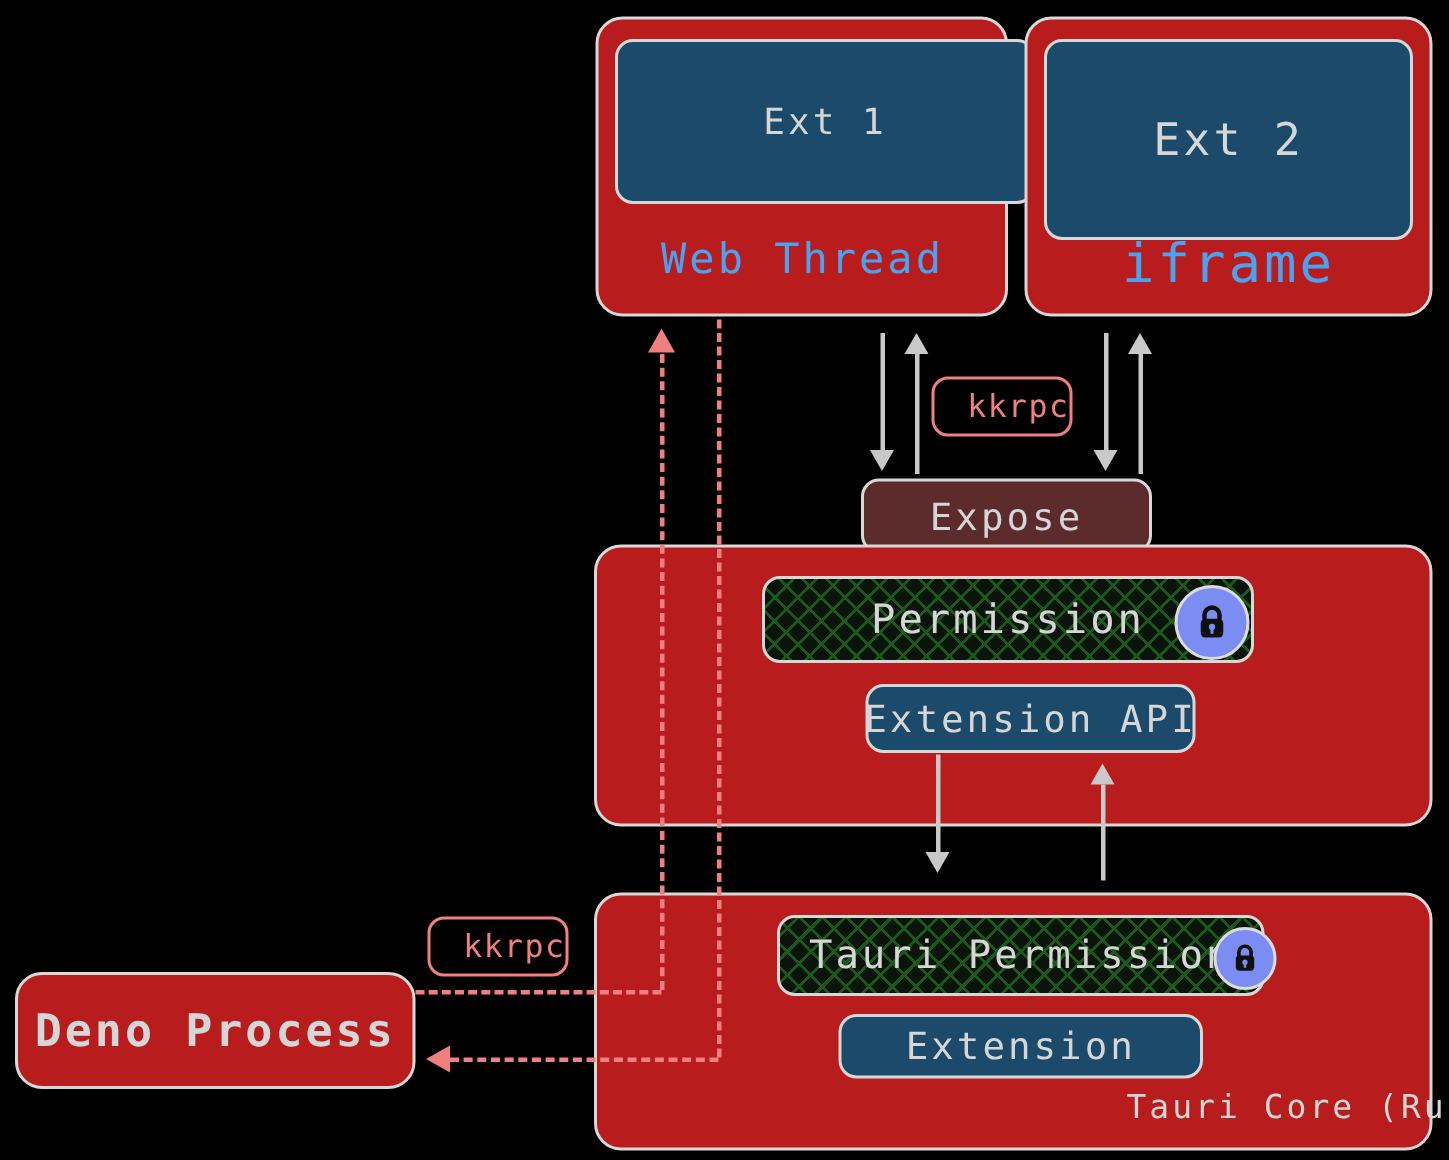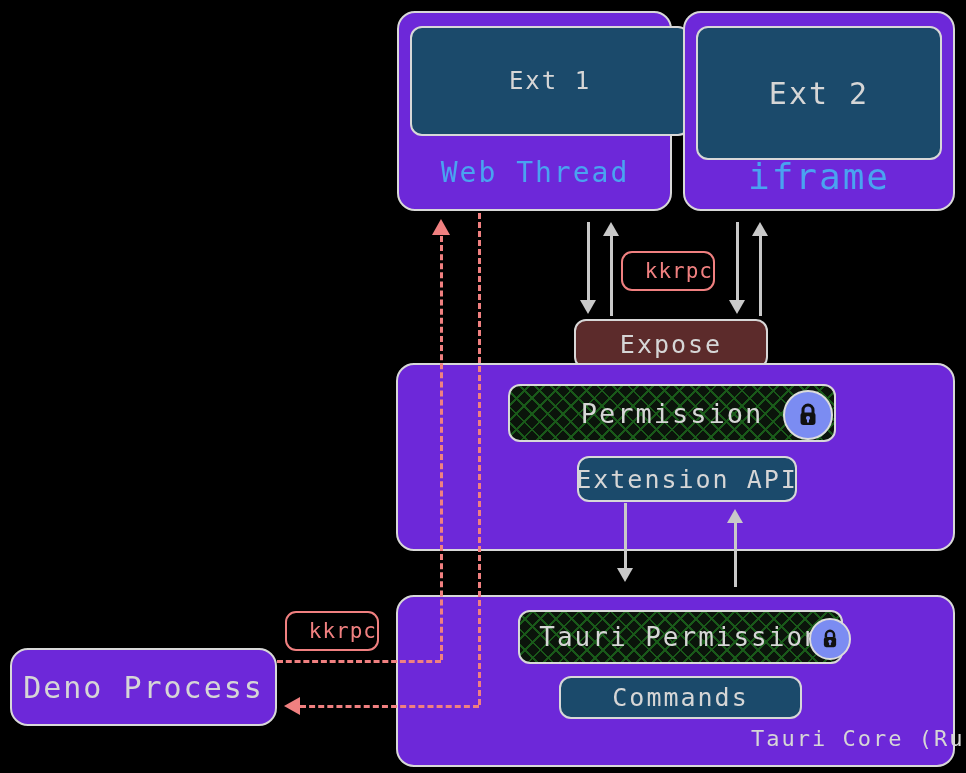--- a/index.html
+++ b/index.html
@@ -14,24 +14,25 @@
     position: relative;
     width: 966px;
     height: 773px;
     background: #000000;
     overflow: hidden;
   }
 
   
   .container-box {
     position: absolute;
-    background: #6d28d9;
+    background: #b91c1c;
     border: 2px solid #d8d8d8;
     border-radius: 18px;
     box-sizing: border-box;
+    font-weight: bold;
   }
   .inner-box {
     position: absolute;
     box-sizing: border-box;
     border: 2px solid #d8d8d8;
     border-radius: 12px;
     display: flex;
     align-items: center;
     justify-content: center;
     color: #d6d6d6;
@@ -211,21 +212,21 @@
   <div class="lock-badge" style="left:809px; top:618px; width:38px; height:38px;">
     <svg width="18" height="20" viewBox="0 0 22 24" aria-hidden="true">
       <path d="M6 10 V7 a5 5 0 0 1 10 0 v3" fill="none" stroke="#101010" stroke-width="3"></path>
       <rect x="3.5" y="9.5" width="15" height="12.5" rx="3" fill="#101010"></rect>
       <circle cx="11" cy="15" r="2.1" fill="#7b8cf2"></circle>
       <rect x="10" y="15" width="2" height="4.5" fill="#7b8cf2"></rect>
     </svg>
   </div>
 
   <div class="inner-box blue-box" style="left:559px; top:676px; width:243px; height:43px; font-size:25px;">
-    <span>Commands</span>
+    <span>Extension</span>
   </div>
 
   <div class="caption" style="left:751px; top:726px; font-size:22px;">
     <span>Tauri Core (Rust)</span>
   </div>
 
   <div class="container-box" style="left:10px; top:648px; width:267px; height:78px; display:flex; align-items:center; justify-content:center;">
     <span style="color:#d6d6d6; font-size:30px; letter-spacing:2px;">Deno Process</span>
   </div>
 

